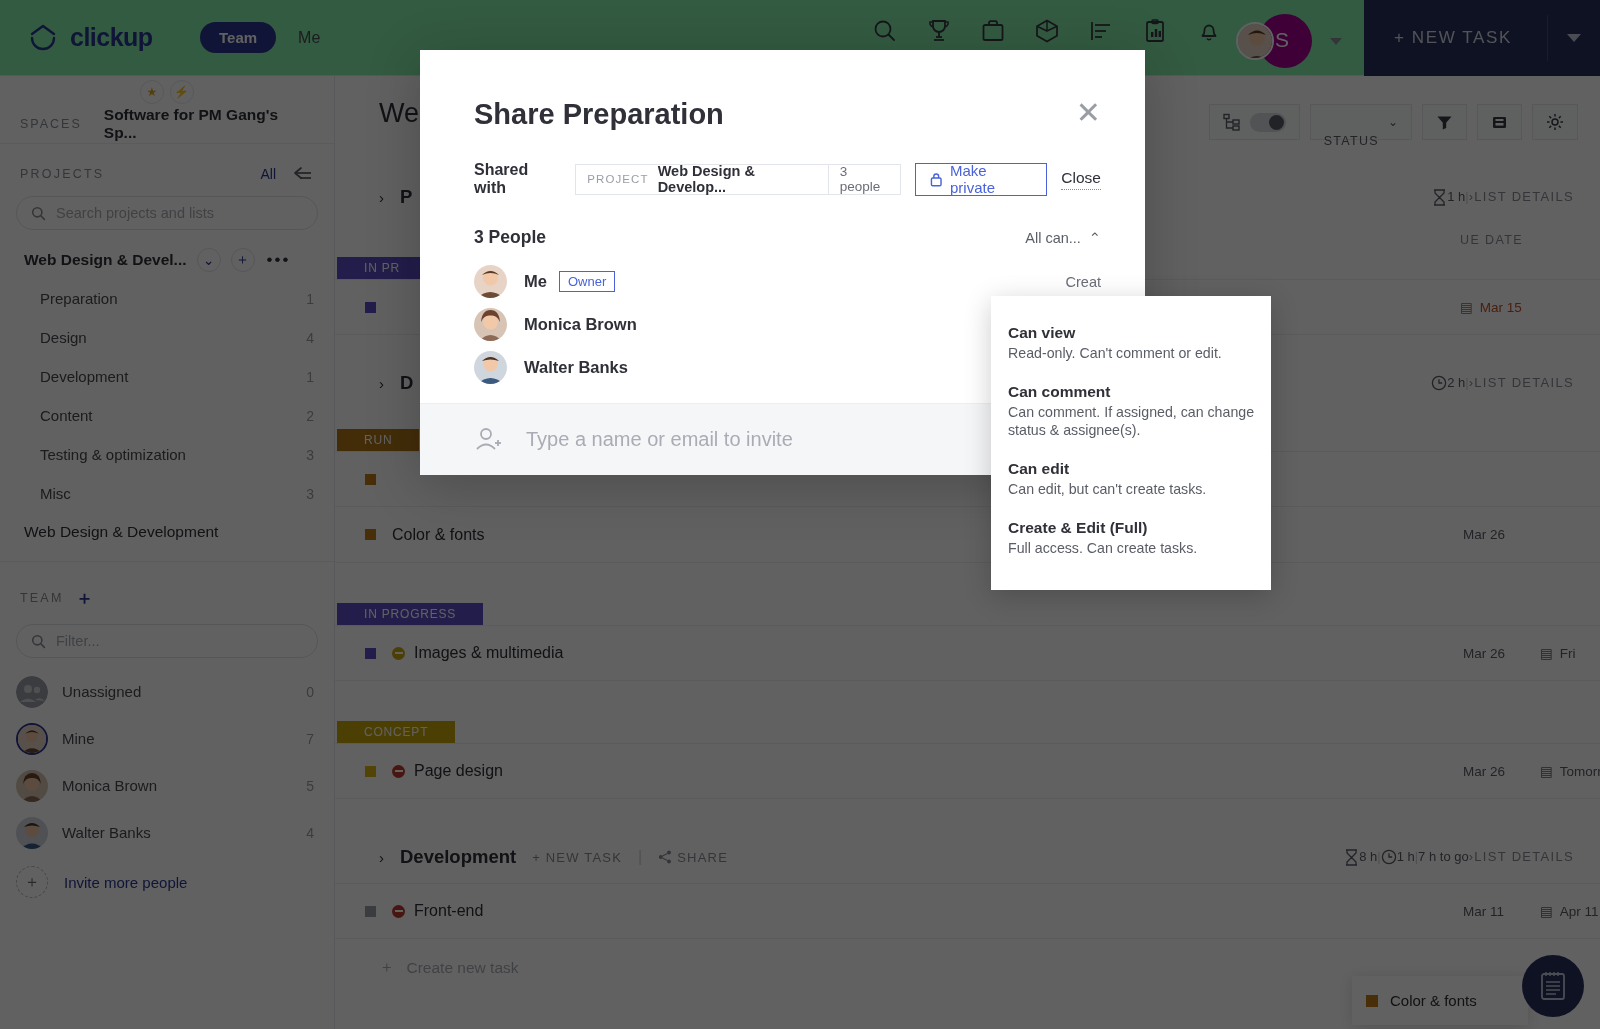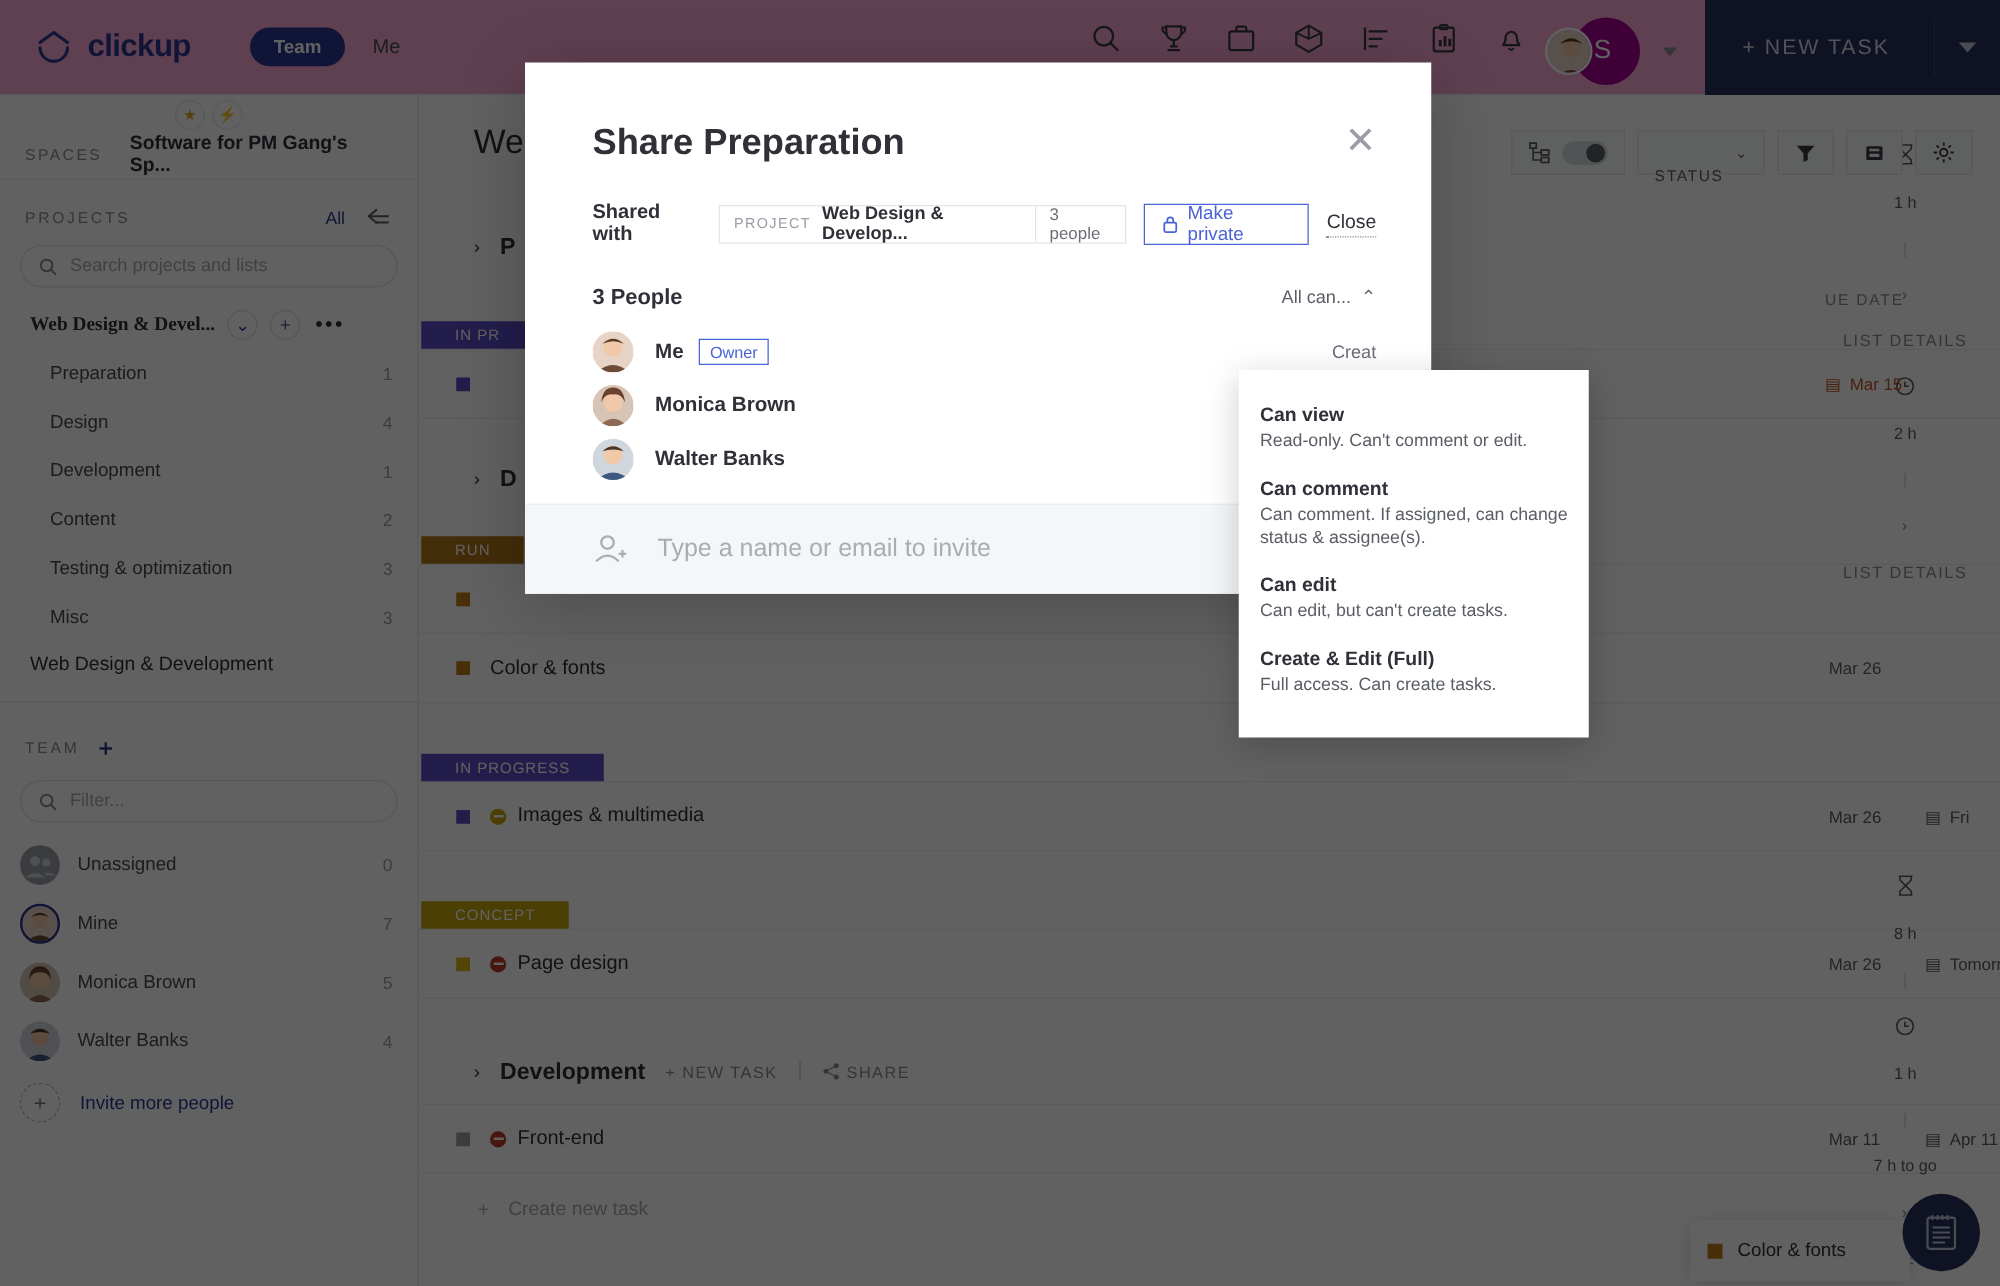--- a/index.html
+++ b/index.html
@@ -7,21 +7,21 @@
     width: 1600px; height: 1029px;
     font-family: "Liberation Sans", sans-serif;
     background: #fff; overflow: hidden;
   }
   #app { position: relative; width: 1600px; height: 1029px; background:#fff; }
 
   
   .dim-layer { position:absolute; inset:0; background:rgba(0,0,0,0.62); z-index:40; pointer-events:none; }
 
   
-  .topbar { position:absolute; left:0; top:0; width:1600px; height:76px; background:#f9a8d4;
+  .topbar { position:absolute; left:0; top:0; width:1600px; height:76px; background:#86efac;
             display:flex; align-items:center; border-bottom:1px solid #e6e8ec; z-index:5; }
   .brand { display:flex; align-items:center; gap:12px; padding-left:28px; width:200px; }
   .brand-logo { width:30px; height:30px; }
   .brand-name { font-size:25px; color:#2b3990; font-weight:600; letter-spacing:-0.5px; }
   .pill-team { background:#2b3990; color:#fff; border-radius:16px; padding:7px 19px; font-size:15px; font-weight:600; }
   .pill-me { color:#4a4a52; font-size:16px; margin-left:22px; }
 
   .view-tabs { position:absolute; left:583px; top:14px; display:flex; height:48px; }
   .view-tab { width:80px; height:48px; display:flex; align-items:center; justify-content:center;
               font-size:13.5px; letter-spacing:1.2px; color:#8a8d96; border:1px solid #e6e8ec; border-right:none;
@@ -58,21 +58,21 @@
   .spaces-label { font-size:12.5px; letter-spacing:2px; color:#8a8d96; }
   .space-name { font-size:15.5px; color:#2f3038; font-weight:600; margin-left:22px; }
   .sec-head { display:flex; align-items:center; padding:22px 20px 10px 20px; }
   .sec-title { font-size:12.5px; letter-spacing:2.2px; color:#8a8d96; flex:1; }
   .sec-all { font-size:14px; color:#2b3990; margin-right:16px; }
   .collapse-ico { color:#6b6e78; }
   .search-box { margin:4px 16px 10px 16px; height:34px; border:1px solid #dfe2e7; border-radius:17px;
                 display:flex; align-items:center; padding:0 14px; gap:10px; }
   .search-box span { font-size:14.5px; color:#a9acb4; }
   .proj-row { display:flex; align-items:center; padding:0 20px 0 24px; height:39px; }
-  .proj-title { font-size:15.5px; font-weight:700; color:#2f3038;font-family:Liberation Serif, serif; }
+  .proj-title { font-size:15.5px; font-weight:700; color:#2f3038; }
   .rnd-btn { width:24px;height:24px;border-radius:50%;border:1px solid #dfe2e7; display:flex; align-items:center;
              justify-content:center; margin-left:10px; color:#2b3990; font-size:14px; }
   .dots { margin-left:12px; color:#2f3038; letter-spacing:2px; font-size:17px; }
   .list-item { display:flex; align-items:center; height:39px; padding:0 20px 0 40px; font-size:15px; color:#4a4a52; }
   .list-item .cnt { margin-left:auto; font-size:14px; color:#9a9da5; }
   .proj-plain { padding:10px 24px; font-size:15.5px; color:#2f3038; font-weight:400; }
   .divider { height:1px; background:#eceef1; margin-top:10px; }
   .team-head { display:flex; align-items:center; padding:24px 20px 10px 20px; gap:12px; }
   .team-head .t { font-size:12.5px; letter-spacing:2.2px; color:#8a8d96; }
   .team-head .p { color:#2b3990; font-size:18px; font-weight:700; }
@@ -94,22 +94,22 @@
   .toggle-pill { width:36px;height:19px;border-radius:10px; background:#d7d9de; position:relative; }
   .toggle-pill::after{ content:""; position:absolute; right:2px; top:2px; width:15px;height:15px;border-radius:50%;
                        background:#5a5d66; }
   .tb-text { font-size:12.5px; letter-spacing:1.3px; color:#5a5d66;margin-top:37px; }
 
   .sec-row { display:flex; align-items:center; gap:16px; padding:0 0 0 44px; height:52px; }
   .sec-caret { color:#2f3038; font-size:15px; }
   .sec-name { font-size:18.5px; font-weight:700; color:#2f3038; }
   .sec-action { font-size:13px; letter-spacing:1.2px; color:#8a8d96; }
   .sec-sep { color:#cfd2d8; }
-  .sec-right { margin-left:auto; display:flex; align-items:center; gap:22px; padding-right:26px;
-               font-size:13px; color:#5a5d66;flex-direction:column; }
+  .sec-right { margin-left:auto; display:flex; align-items:flex-start; gap:0; padding-right:26px;
+               font-size:13px; color:#5a5d66; }
   .sec-right .gray { letter-spacing:1.3px; color:#8a8d96; }
 
   .colhead { display:flex; align-items:center; height:34px; padding-left:44px; font-size:12.5px;
              letter-spacing:1.4px; color:#8a8d96; }
   .badge { display:inline-block; color:#fff; font-size:12px; letter-spacing:0.8px; padding:4px 27px; }
   .badge-wrap { padding-left:2px; }
   .task-row { display:flex; align-items:center; height:56px; border-top:1px solid #eceef1;
               border-bottom:1px solid #eceef1; padding-left:30px; background:#fff; }
   .sq { width:11px;height:11px; flex:none; margin-right:16px; }
   .prio-dot { width:13px;height:13px;border-radius:50%; flex:none; margin-right:9px; position:relative; }

